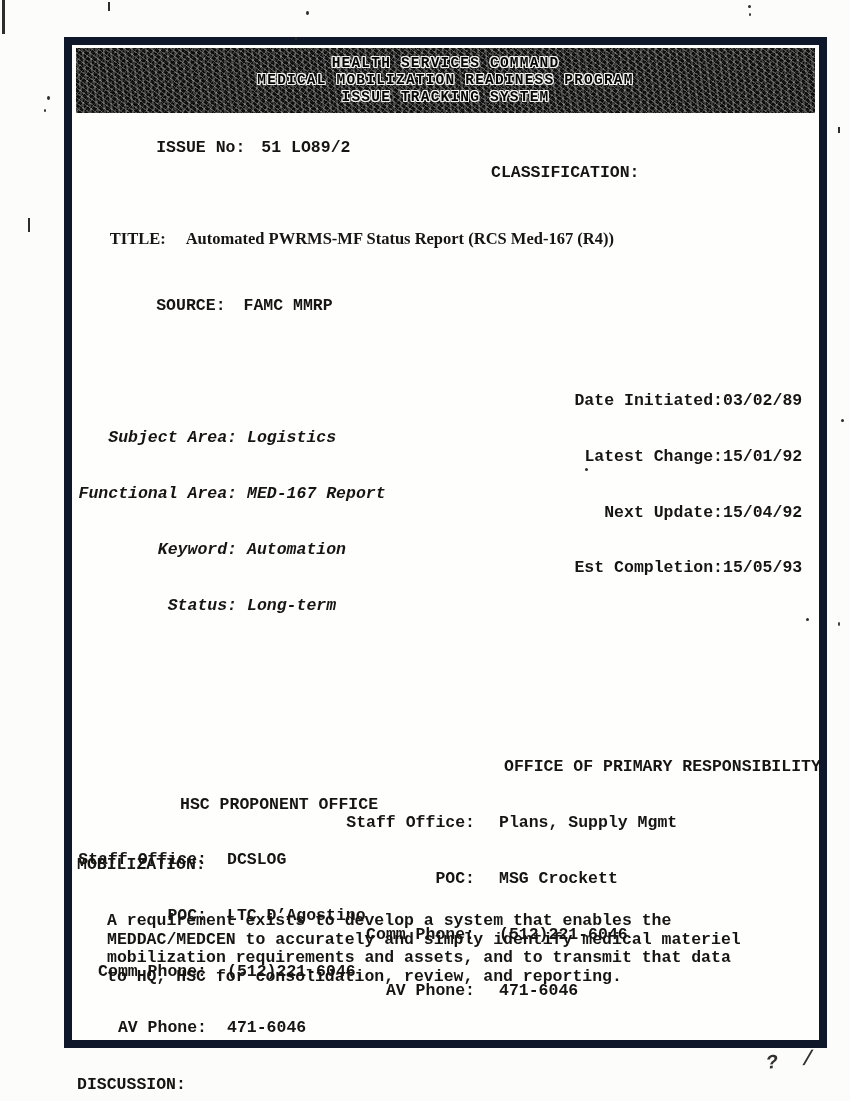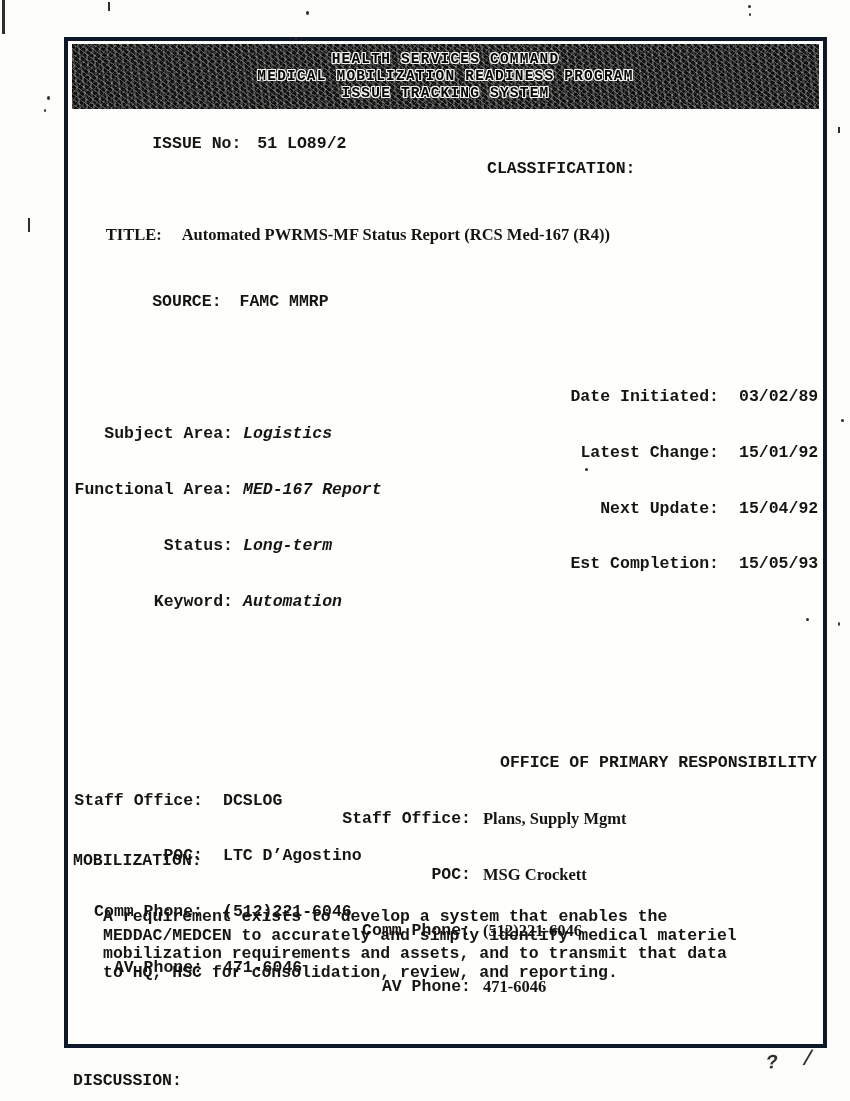--- a/index.html
+++ b/index.html
@@ -5,21 +5,21 @@
   html,body{margin:0;padding:0;}
   body{
     width:850px;height:1101px;position:relative;overflow:hidden;
     background:#fcfcfa;
     font-family:"Liberation Mono","DejaVu Sans Mono",monospace;
     font-weight:700;color:#171512;
   }
   .page{position:absolute;inset:0;}
   .doc-box{
     position:absolute;left:64px;top:37px;width:763px;height:1011px;
-    box-sizing:border-box;border:4px solid #0f172a;background:#fefefd;
+    box-sizing:border-box;border:8px solid #0f172a;background:#fefefd;
   }
   
   .band{
     margin:3px 4px 0 4px;height:65px;
     display:flex;flex-direction:column;justify-content:center;align-items:center;
     background-color:#1c1c1c;
     background-image:
       repeating-linear-gradient(37deg, rgba(245,245,240,.28) 0 1px, transparent 1px 4px),
       repeating-linear-gradient(-53deg, rgba(255,255,255,.17) 0 1px, transparent 1px 5px),
       repeating-linear-gradient(82deg, rgba(140,140,135,.35) 0 2px, transparent 2px 7px),
@@ -37,35 +37,35 @@
   .row-issue .issue-val{margin-left:16px;text-align:right;}
   .classification{position:absolute;left:414px;top:0;margin-top:44px;}
   .row-title{margin-top:17px;font-family:Liberation Serif, serif;}
   .row-title .val{margin-left:20px;}
   .row-source{margin-top:11px;}
   .row-source .val{margin-left:18px;}
 
   .attributes{margin-top:21px;position:relative;}
   .attr-row{display:flex;}
   .attr-lbl{display:inline-block;text-align:right;}
-  .left-attrs .attr-lbl{width:160px;}
+  .left-attrs .attr-lbl{width:160px;font-style:italic;}
   .left-attrs .attr-val{margin-left:10px;font-style:italic;}
   .right-attrs{position:absolute;left:496px;top:0;}
   .right-attrs .attr-lbl{width:150px;}
-  .right-attrs .attr-val{margin-left:20px;}
+  .right-attrs .attr-val{}
 
   .offices{margin-top:13px;position:relative;height:94px;}
   .office-heading{display:block;}
   .office-left .office-heading{margin-left:103px;}
   .office-left .attr-lbl{width:130px;}
   .office-left .attr-val{margin-left:20px;font-family:Liberation Mono, monospace;}
   .office-right{position:absolute;left:268px;top:0;}
   .office-right .office-heading{margin-left:159px;}
   .office-right .attr-lbl{width:130px;}
-  .office-right .attr-val{margin-left:12px;font-family:Liberation Serif, serif;}
+  .office-right .attr-val{margin-left:24px;}
 
   .observation{margin-top:4px;}
   .discussion{margin-top:15px;}
   .para{white-space:pre;padding-left:30px;}
 
   .speck{position:absolute;background:#2e2d2b;}
   .speck.round{border-radius:50%;}
   .hand{
     position:absolute;left:766px;top:1049px;font-size:20px;color:#33312e;
     letter-spacing:6px;transform:rotate(-6deg) skewX(-10deg);white-space:pre;
@@ -96,33 +96,34 @@
       </div>
 
       <div class="row-source">
         <span>SOURCE:</span><span class="val">FAMC MMRP</span>
       </div>
 
       <div class="attributes">
         <div class="left-attrs">
           <div class="attr-row"><span class="attr-lbl">Subject Area:</span><span class="attr-val">Logistics</span></div>
           <div class="attr-row"><span class="attr-lbl">Functional Area:</span><span class="attr-val">MED-167 Report</span></div>
+          <div class="attr-row"><span class="attr-lbl">Keyword:</span><span class="attr-val">Automation</span></div>
           <div class="attr-row"><span class="attr-lbl">Status:</span><span class="attr-val">Long-term</span></div>
-          <div class="attr-row"><span class="attr-lbl">Keyword:</span><span class="attr-val">Automation</span></div>
         </div>
         <div class="right-attrs">
           <div class="attr-row"><span class="attr-lbl">Date Initiated:</span><span class="attr-val">03/02/89</span></div>
           <div class="attr-row"><span class="attr-lbl">Latest Change:</span><span class="attr-val">15/01/92</span></div>
           <div class="attr-row"><span class="attr-lbl">Next Update:</span><span class="attr-val">15/04/92</span></div>
           <div class="attr-row"><span class="attr-lbl">Est Completion:</span><span class="attr-val">15/05/93</span></div>
         </div>
       </div>
 
       <div class="offices">
         <div class="office-left">
+          <span class="office-heading">HSC PROPONENT OFFICE</span>
           <div class="attr-row"><span class="attr-lbl">Staff Office:</span><span class="attr-val">DCSLOG</span></div>
           <div class="attr-row"><span class="attr-lbl">POC:</span><span class="attr-val">LTC D’Agostino</span></div>
           <div class="attr-row"><span class="attr-lbl">Comm Phone:</span><span class="attr-val">(512)221-6046</span></div>
           <div class="attr-row"><span class="attr-lbl">AV Phone:</span><span class="attr-val">471-6046</span></div>
         </div>
         <div class="office-right">
           <span class="office-heading">OFFICE OF PRIMARY RESPONSIBILITY</span>
           <div class="attr-row"><span class="attr-lbl">Staff Office:</span><span class="attr-val">Plans, Supply Mgmt</span></div>
           <div class="attr-row"><span class="attr-lbl">POC:</span><span class="attr-val">MSG Crockett</span></div>
           <div class="attr-row"><span class="attr-lbl">Comm Phone:</span><span class="attr-val">(512)221-6046</span></div>

